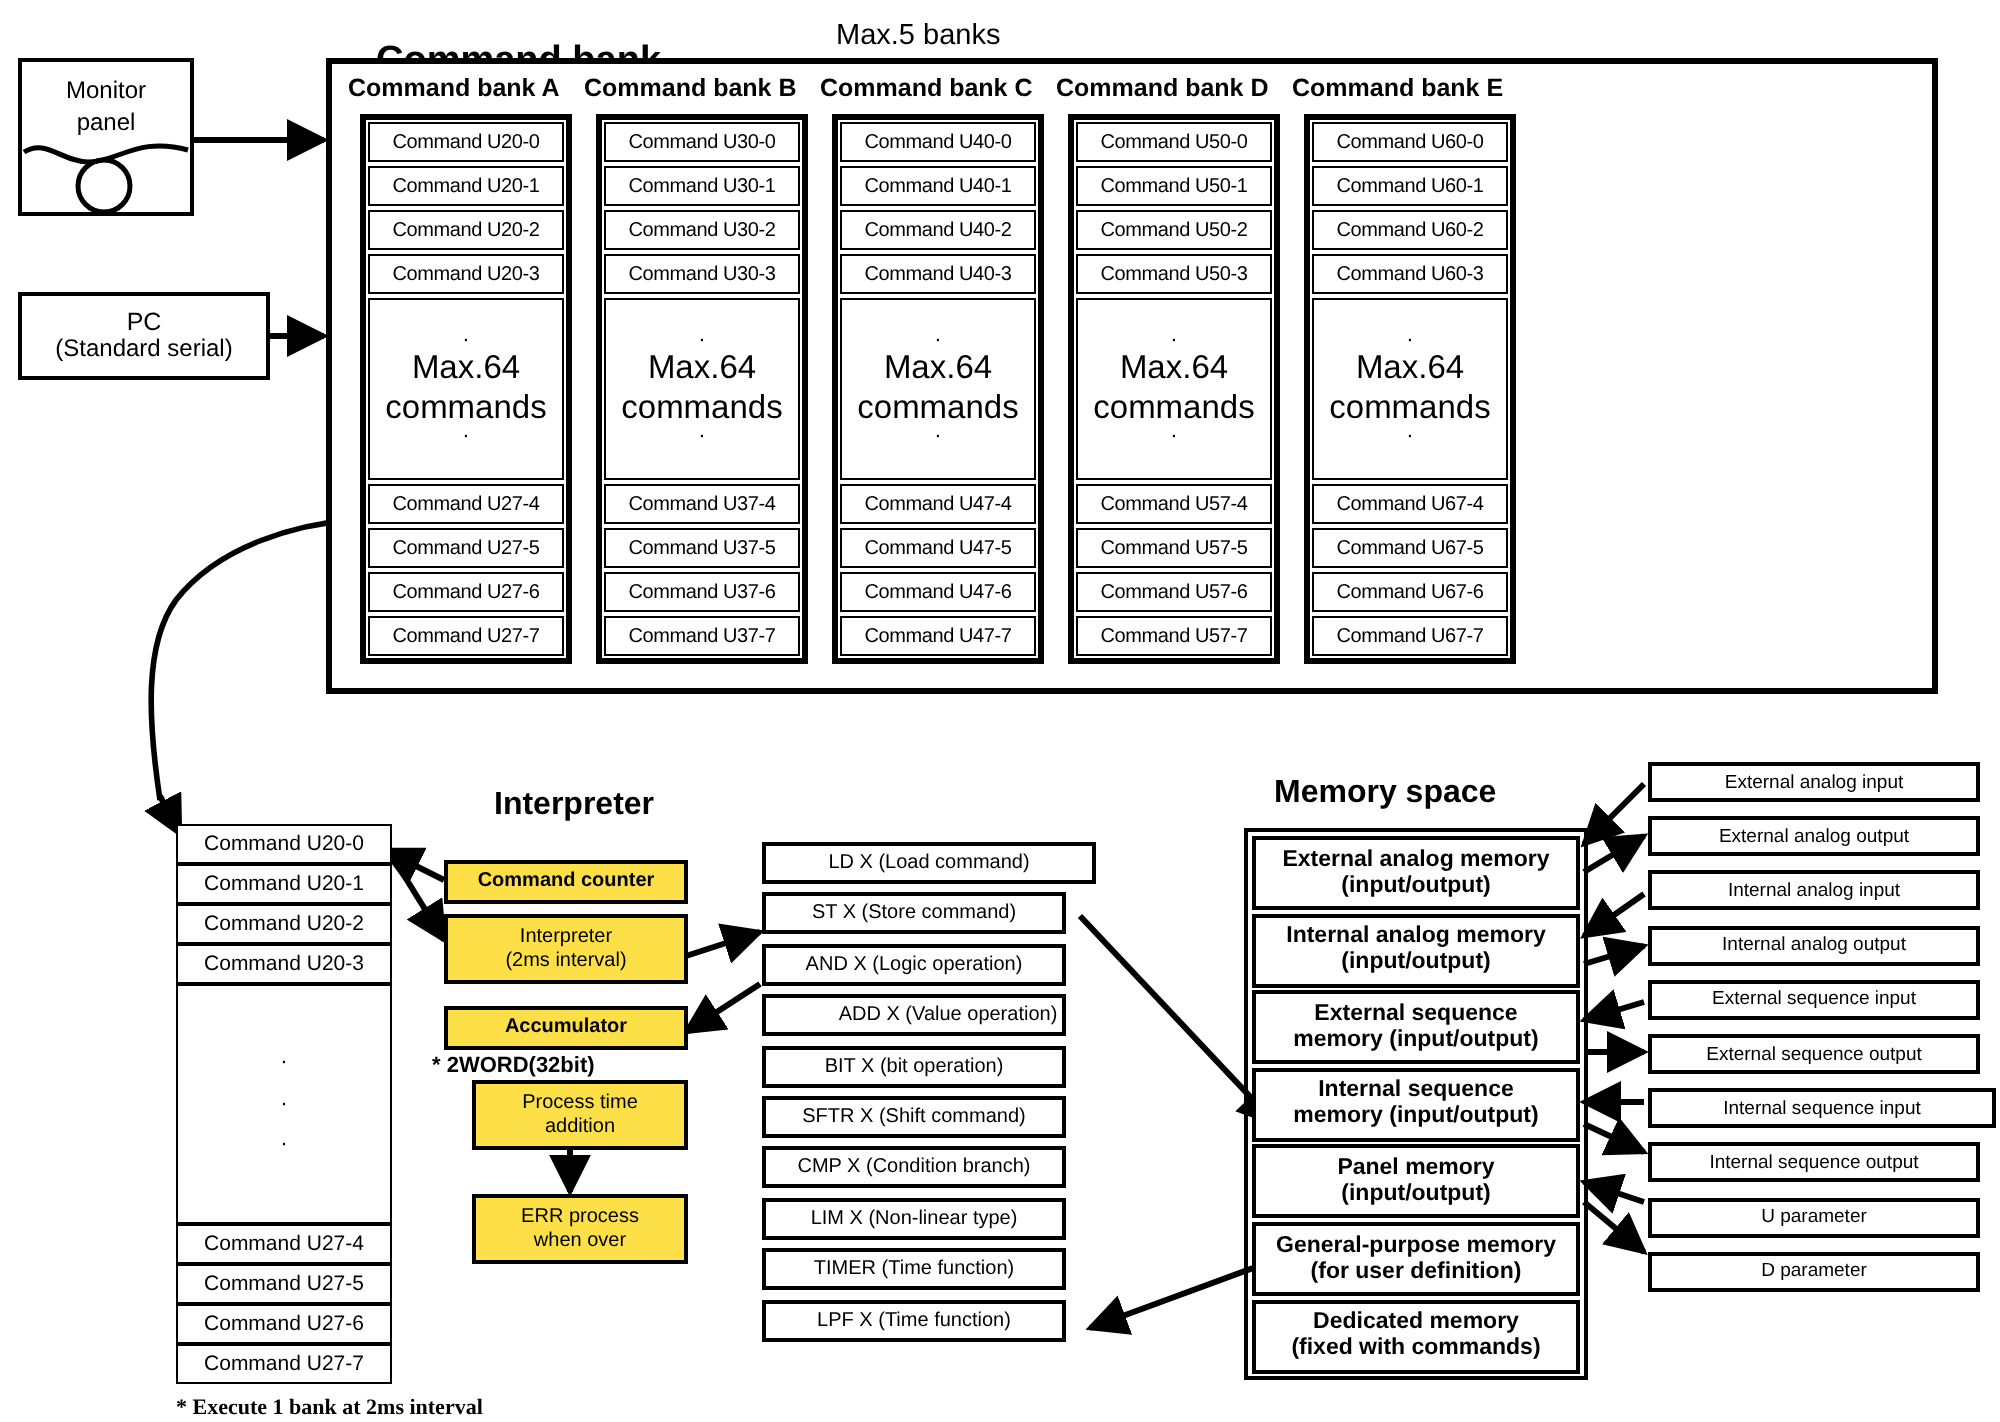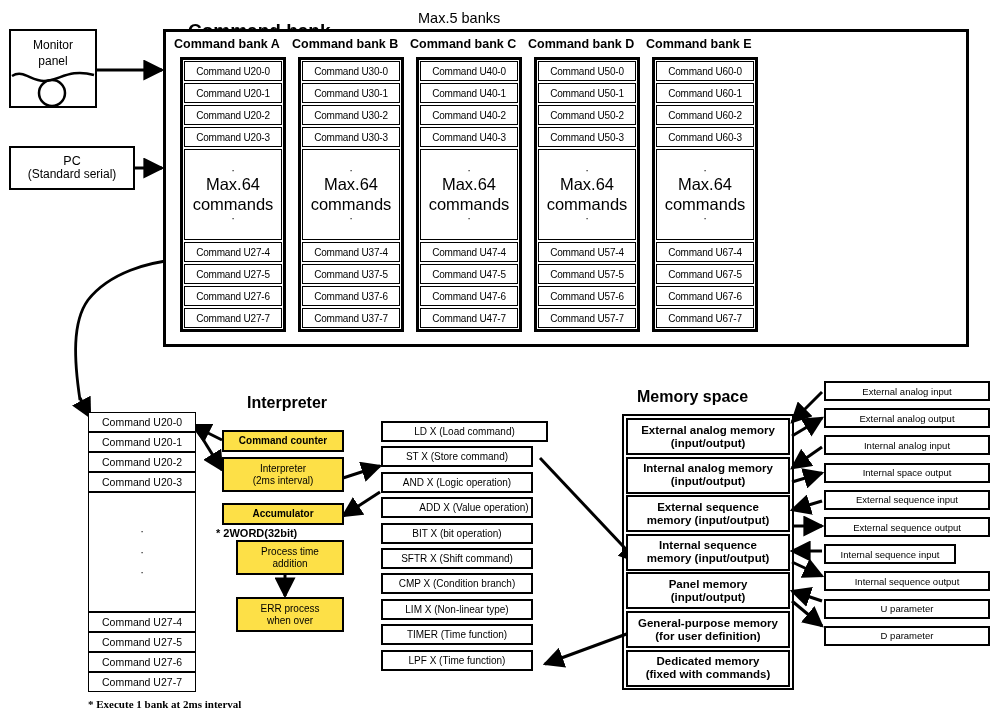--- a/index.html
+++ b/index.html
@@ -341,22 +341,22 @@
     <div class="mem-row" style="left: 626px; top: 649.6px; width: 164px; height: 37px;">
       <span>Dedicated memory</span>
       <span>(fixed with commands)</span>
     </div>
   </div>
 
 <div id="io-host">
     <div class="io-row" style="left: 824px; top: 381px; width: 166px; height: 20px;">External analog input</div>
     <div class="io-row" style="left: 824px; top: 408.2px; width: 166px; height: 20px;">External analog output</div>
     <div class="io-row" style="left: 824px; top: 435.4px; width: 166px; height: 20px;">Internal analog input</div>
-    <div class="io-row" style="left: 824px; top: 462.6px; width: 166px; height: 20px;">Internal space output</div>
+    <div class="io-row" style="left: 824px; top: 462.6px; width: 166px; height: 20px;">Internal analog output</div>
     <div class="io-row" style="left: 824px; top: 489.8px; width: 166px; height: 20px;">External sequence input</div>
     <div class="io-row" style="left: 824px; top: 517px; width: 166px; height: 20px;">External sequence output</div>
-    <div class="io-row" style="left: 824px; top: 544.2px; width: 132px; height: 20px;">Internal sequence input</div>
+    <div class="io-row" style="left: 824px; top: 544.2px; width: 174px; height: 20px;">Internal sequence input</div>
     <div class="io-row" style="left: 824px; top: 571.4px; width: 166px; height: 20px;">Internal sequence output</div>
     <div class="io-row" style="left: 824px; top: 598.6px; width: 166px; height: 20px;">U parameter</div>
     <div class="io-row" style="left: 824px; top: 625.8px; width: 166px; height: 20px;">D parameter</div>
   </div>
 
 <div class="note" style="left:88px;top:698px;">* Execute 1 bank at 2ms interval</div>
 
 </body></html>

